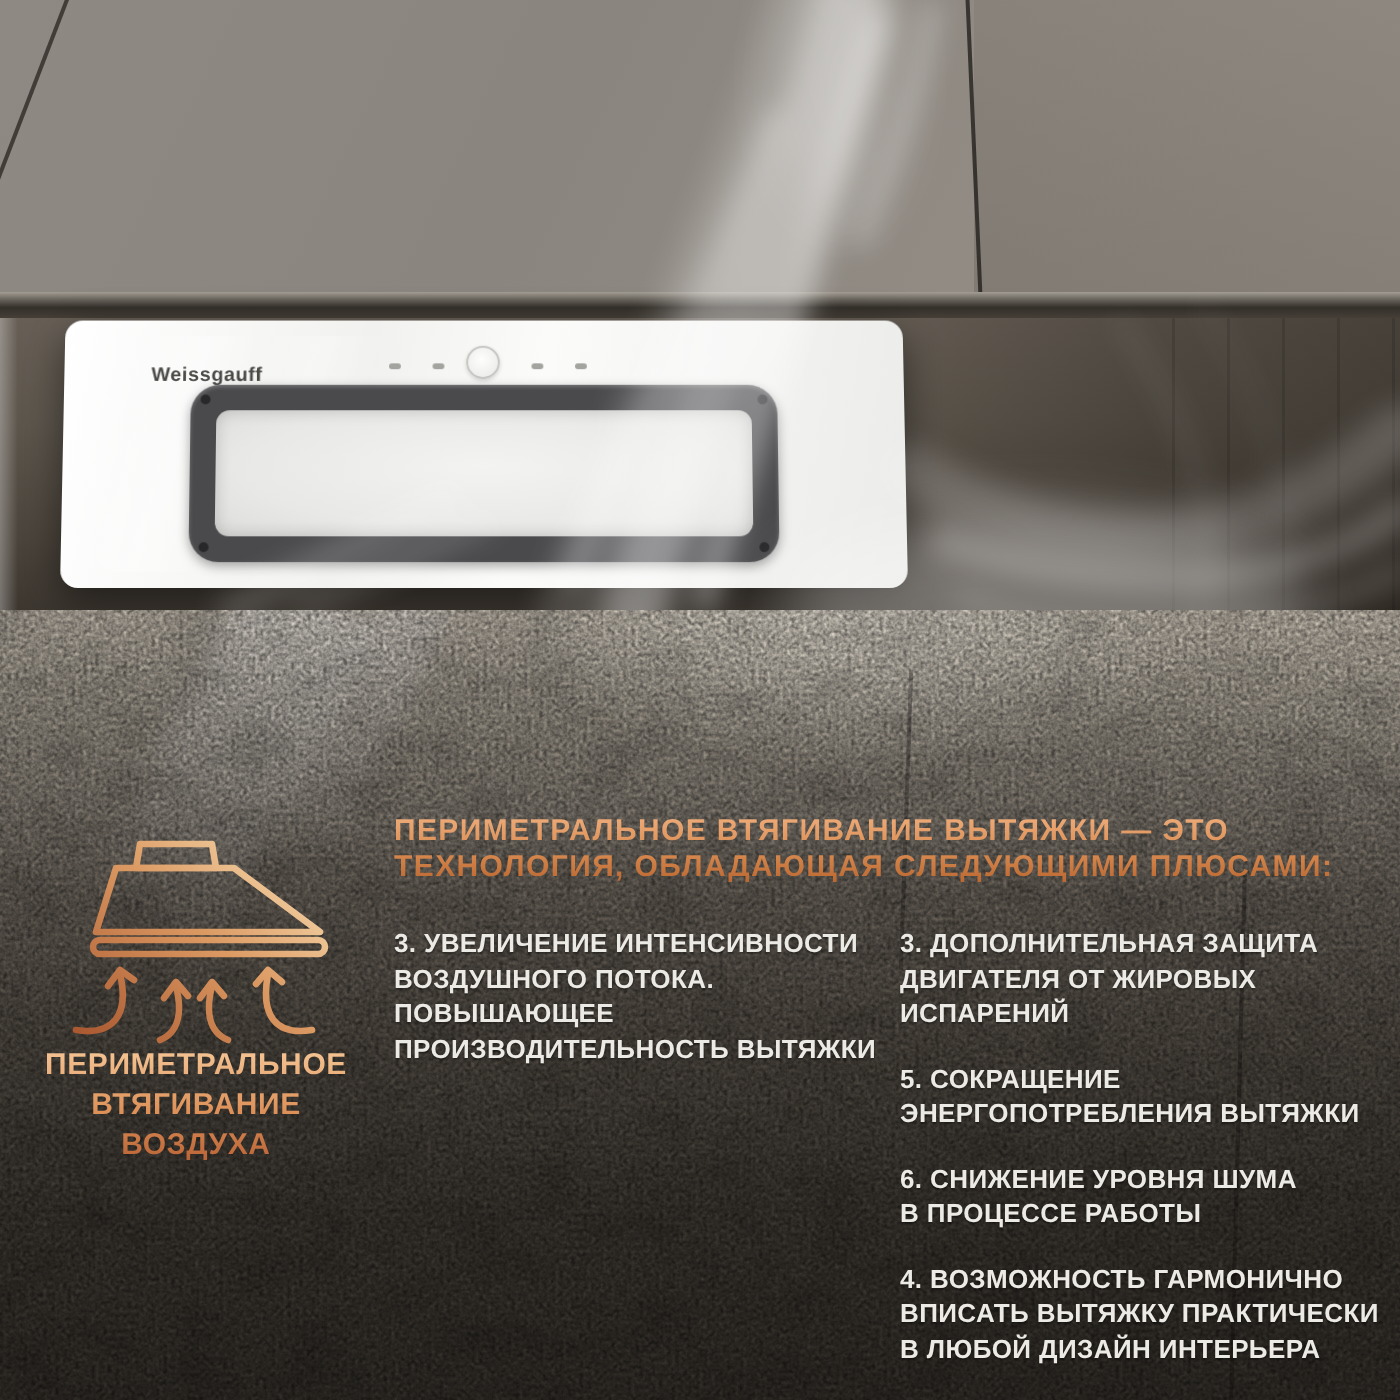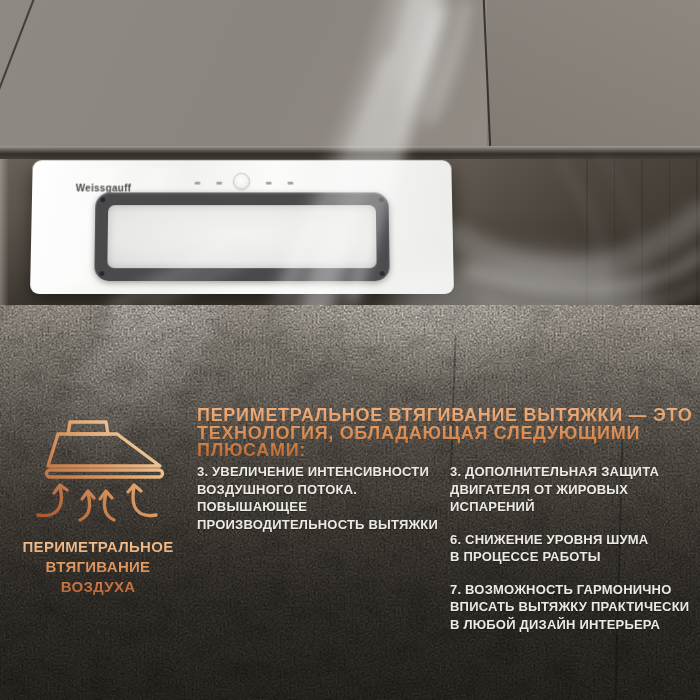--- a/index.html
+++ b/index.html
@@ -69,25 +69,25 @@
   .crack1{left:452px;top:30px;width:1.5px;height:150px;background:rgba(20,18,15,.30);transform:rotate(2deg);}
   .crack2{left:618px;top:130px;width:1.5px;height:265px;background:rgba(15,13,11,.32);transform:rotate(1.5deg);}
   .grain{left:0;top:0;width:700px;height:395px;pointer-events:none;}
 
   
   .feature-icon{left:30px;top:113px;width:140px;height:112px;}
   .copper-text{
     background:linear-gradient(180deg,#f6c898 0%,#dd9058 55%,#b65f33 100%);
     -webkit-background-clip:text;background-clip:text;color:transparent;
     font-weight:700;white-space:pre-line;}
-  .feature-label{left:8px;top:232px;width:180px;text-align:center;
+  .feature-label{left:8px;top:218px;width:180px;text-align:center;
     font-size:15px;line-height:20px;letter-spacing:.3px;}
 
   .heading{left:197px;top:102px;width:500px;margin:0;
-    font-size:18px;line-height:17.5px;letter-spacing:.7px;
+    font-size:15px;line-height:17.5px;letter-spacing:.7px;
     background:linear-gradient(180deg,#efae7c 0%,#d88a50 55%,#b9652f 100%);
     -webkit-background-clip:text;background-clip:text;color:transparent;
     font-weight:700;white-space:pre-line;}
 
   .col{top:158px;width:250px;color:#eceae5;}
   .col-left{left:197px;}
   .col-right{left:450px;}
   .item{position:relative;margin:0 0 13px 0;font-size:13px;line-height:17.5px;font-weight:700;
     letter-spacing:.2px;white-space:pre-line;color:#eceae5;text-shadow:0 1px 1px rgba(0,0,0,.35);}
   .col-right .item{margin-bottom:15px;}
@@ -218,20 +218,22 @@
     <div class="col col-left">
       <p class="item">3. УВЕЛИЧЕНИЕ ИНТЕНСИВНОСТИ
 ВОЗДУШНОГО ПОТОКА.
 ПОВЫШАЮЩЕЕ
 ПРОИЗВОДИТЕЛЬНОСТЬ ВЫТЯЖКИ</p>
     </div>
     <div class="col col-right">
       <p class="item">3. ДОПОЛНИТЕЛЬНАЯ ЗАЩИТА
 ДВИГАТЕЛЯ ОТ ЖИРОВЫХ
 ИСПАРЕНИЙ</p>
+      <p class="item">5. СОКРАЩЕНИЕ
+ЭНЕРГОПОТРЕБЛЕНИЯ ВЫТЯЖКИ</p>
       <p class="item">6. СНИЖЕНИЕ УРОВНЯ ШУМА
 В ПРОЦЕССЕ РАБОТЫ</p>
-      <p class="item">7. ВОЗМОЖНОСТЬ ГАРМОНИЧНО
+      <p class="item">4. ВОЗМОЖНОСТЬ ГАРМОНИЧНО
 ВПИСАТЬ ВЫТЯЖКУ ПРАКТИЧЕСКИ
 В ЛЮБОЙ ДИЗАЙН ИНТЕРЬЕРА</p>
     </div>
   </section>
 </div>
 
 </body></html>

